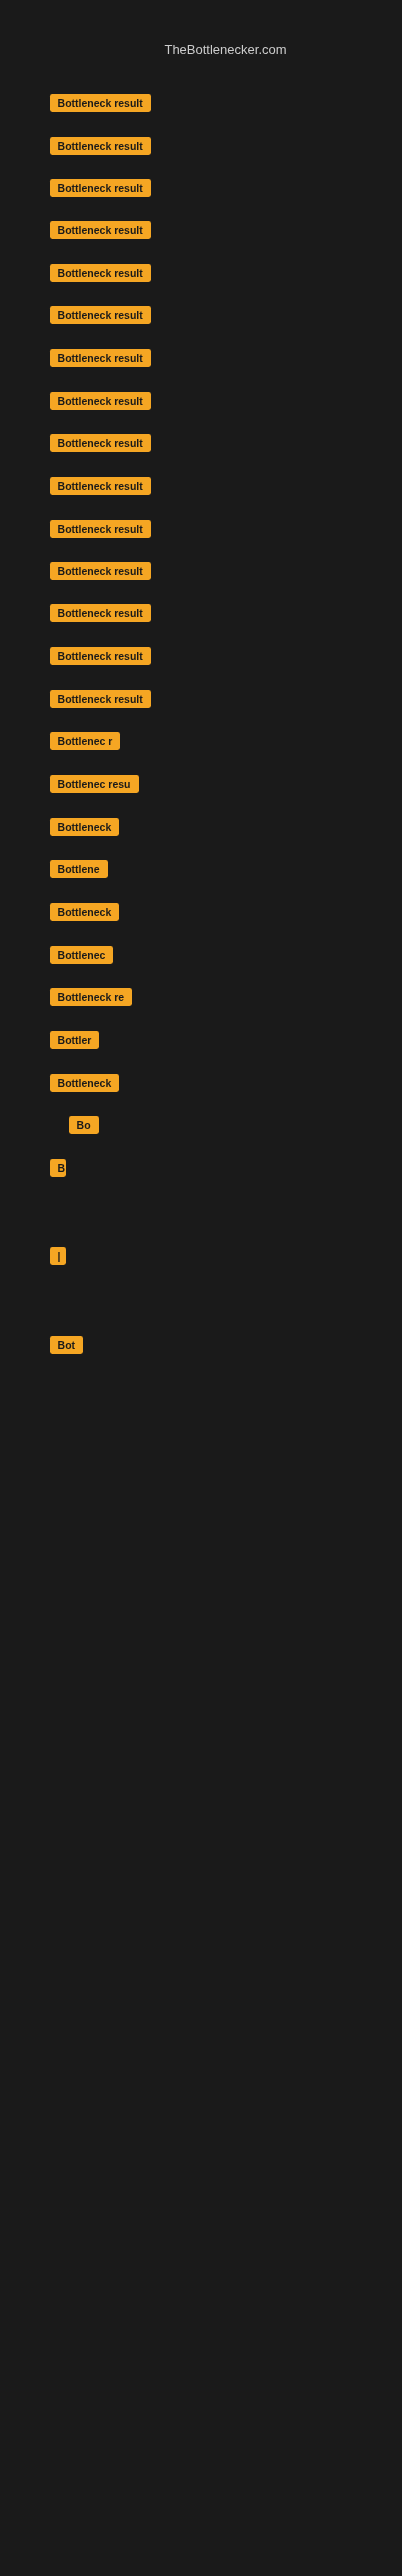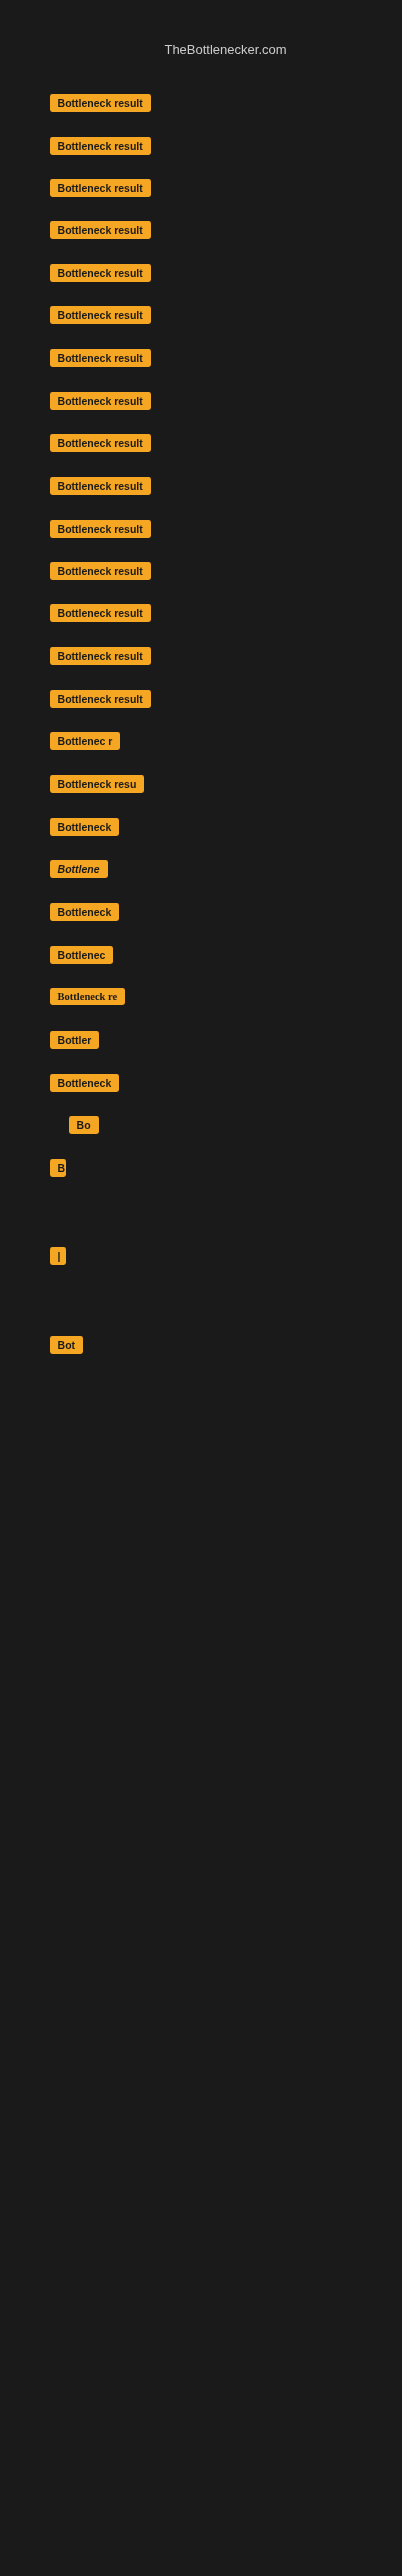--- a/index.html
+++ b/index.html
@@ -59,26 +59,26 @@
     <div class="result-row" style="top: 301px;"><span class="bottleneck-badge" style="max-width: 105px;">Bottleneck result</span></div>
     <div class="result-row" style="top: 344px;"><span class="bottleneck-badge" style="max-width: 105px;">Bottleneck result</span></div>
     <div class="result-row" style="top: 386px;"><span class="bottleneck-badge" style="max-width: 105px;">Bottleneck result</span></div>
     <div class="result-row" style="top: 429px;"><span class="bottleneck-badge" style="max-width: 105px;">Bottleneck result</span></div>
     <div class="result-row" style="top: 472px;"><span class="bottleneck-badge" style="max-width: 105px;">Bottleneck result</span></div>
     <div class="result-row" style="top: 514px;"><span class="bottleneck-badge" style="max-width: 105px;">Bottleneck result</span></div>
     <div class="result-row" style="top: 556px;"><span class="bottleneck-badge" style="max-width: 105px;">Bottleneck result</span></div>
     <div class="result-row" style="top: 599px;"><span class="bottleneck-badge" style="max-width: 105px;">Bottleneck result</span></div>
     <div class="result-row" style="top: 642px;"><span class="bottleneck-badge" style="max-width: 101px;">Bottleneck result</span></div>
     <div class="result-row" style="top: 684px;"><span class="bottleneck-badge" style="max-width: 95px;">Bottlenec r</span></div>
-    <div class="result-row" style="top: 727px;"><span class="bottleneck-badge" style="max-width: 98px;">Bottleneck resu</span></div>
+    <div class="result-row" style="top: 727px;"><span class="bottleneck-badge" style="max-width: 98px;">Bottlenec resu</span></div>
     <div class="result-row" style="top: 770px;"><span class="bottleneck-badge" style="max-width: 81px;">Bottleneck</span></div>
-    <div class="result-row" style="top: 812px; font-style: italic;"><span class="bottleneck-badge" style="max-width: 69px;">Bottlene</span></div>
+    <div class="result-row" style="top: 812px;"><span class="bottleneck-badge" style="max-width: 69px;">Bottlene</span></div>
     <div class="result-row" style="top: 855px;"><span class="bottleneck-badge" style="max-width: 81px;">Bottleneck</span></div>
     <div class="result-row" style="top: 898px;"><span class="bottleneck-badge" style="max-width: 74px;">Bottlenec</span></div>
-    <div class="result-row" style="top: 940px;"><span class="bottleneck-badge" style="max-width: 93px; font-family: Liberation Serif, serif;">Bottleneck re</span></div>
+    <div class="result-row" style="top: 940px;"><span class="bottleneck-badge" style="max-width: 93px;">Bottleneck re</span></div>
     <div class="result-row" style="top: 983px;"><span class="bottleneck-badge" style="max-width: 66px;">Bottler</span></div>
     <div class="result-row" style="top: 1026px;"><span class="bottleneck-badge" style="max-width: 81px;">Bottleneck</span></div>
     <div class="result-row" style="top: 1068px; padding-left: 19px;"><span class="bottleneck-badge" style="max-width: 40px;">Bo</span></div>
     <div class="result-row" style="top: 1111px;"><span class="bottleneck-badge" style="max-width: 16px;">B</span></div>
     <div class="result-row" style="top: 1199px;"><span class="bottleneck-badge" style="max-width: 9.7px;">|</span></div>
     <div class="result-row" style="top: 1288px;"><span class="bottleneck-badge" style="max-width: 37px;">Bot</span></div>
   </div>
 
 
 </body></html>

